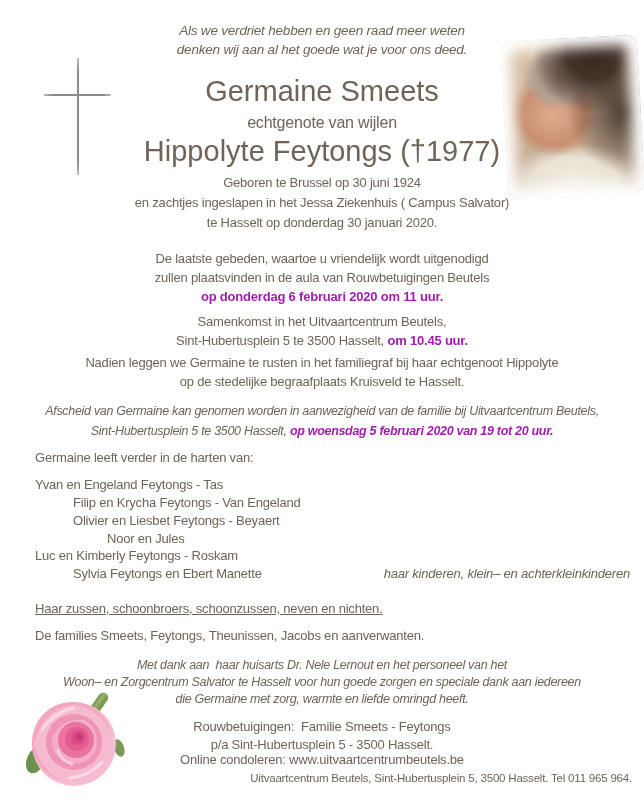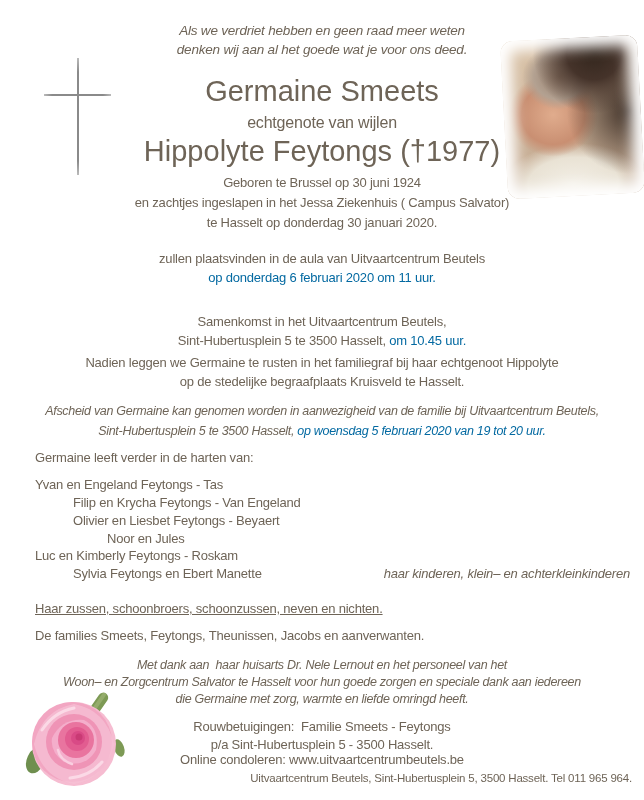--- a/index.html
+++ b/index.html
@@ -6,21 +6,21 @@
   .card{
     position:relative;
     width:644px;height:800px;
     background:#ffffff;
     font-family:"Liberation Sans",sans-serif;
     color:#6e6457;
     overflow:hidden;
   }
   .para{position:absolute;left:0;width:644px;text-align:center;font-size:13px;letter-spacing:-0.2px;}
   .line{white-space:pre;}
-  b,.bold{font-weight:400;color:#0369a1;text-align:right;}
+  b,.bold{font-weight:700;color:#a21caf;text-align:right;}
 
   
   .quote{top:21px;line-height:19px;font-style:italic;font-size:13.5px;}
   .deceased{top:76px;line-height:30px;font-size:29px;letter-spacing:0;}
   .relation{top:114px;line-height:17px;font-size:16px;}
   .spouse{top:139px;line-height:24px;font-size:29px;letter-spacing:0;}
 
   
   .birth{top:173px;line-height:20px;}
   .service{top:249px;line-height:19px;}
@@ -87,21 +87,22 @@
   <div class="para relation">echtgenote van wijlen</div>
   <div class="para spouse">Hippolyte Feytongs (†1977)</div>
 
   <div class="para birth">
     <div class="line">Geboren te Brussel op 30 juni 1924</div>
     <div class="line">en zachtjes ingeslapen in het Jessa Ziekenhuis ( Campus Salvator)</div>
     <div class="line">te Hasselt op donderdag 30 januari 2020.</div>
   </div>
 
   <div class="para service">
-    <div class="line">zullen plaatsvinden in de aula van Uitvaartcentrum Beutels</div>
+    <div class="line">De laatste gebeden, waartoe u vriendelijk wordt uitgenodigd</div>
+    <div class="line">zullen plaatsvinden in de aula van Rouwbetuigingen Beutels</div>
     <div class="line"><b>op donderdag 6 februari 2020 om 11 uur.</b></div>
   </div>
 
   <div class="para gathering">
     <div class="line">Samenkomst in het Uitvaartcentrum Beutels,</div>
     <div class="line"><span>Sint-Hubertusplein 5 te 3500 Hasselt, </span><b>om 10.45 uur.</b></div>
   </div>
 
   <div class="para burial">
     <div class="line">Nadien leggen we Germaine te rusten in het familiegraf bij haar echtgenoot Hippolyte</div>

